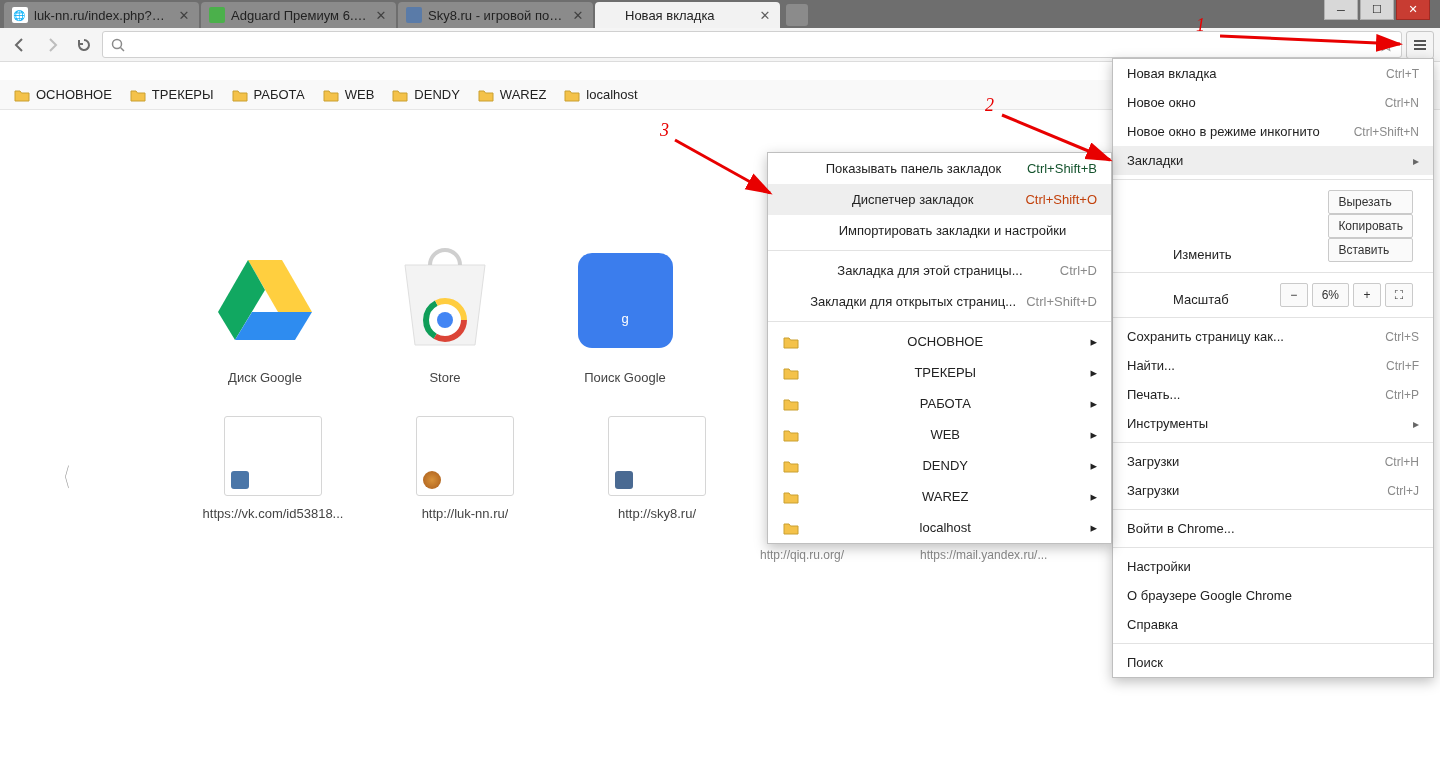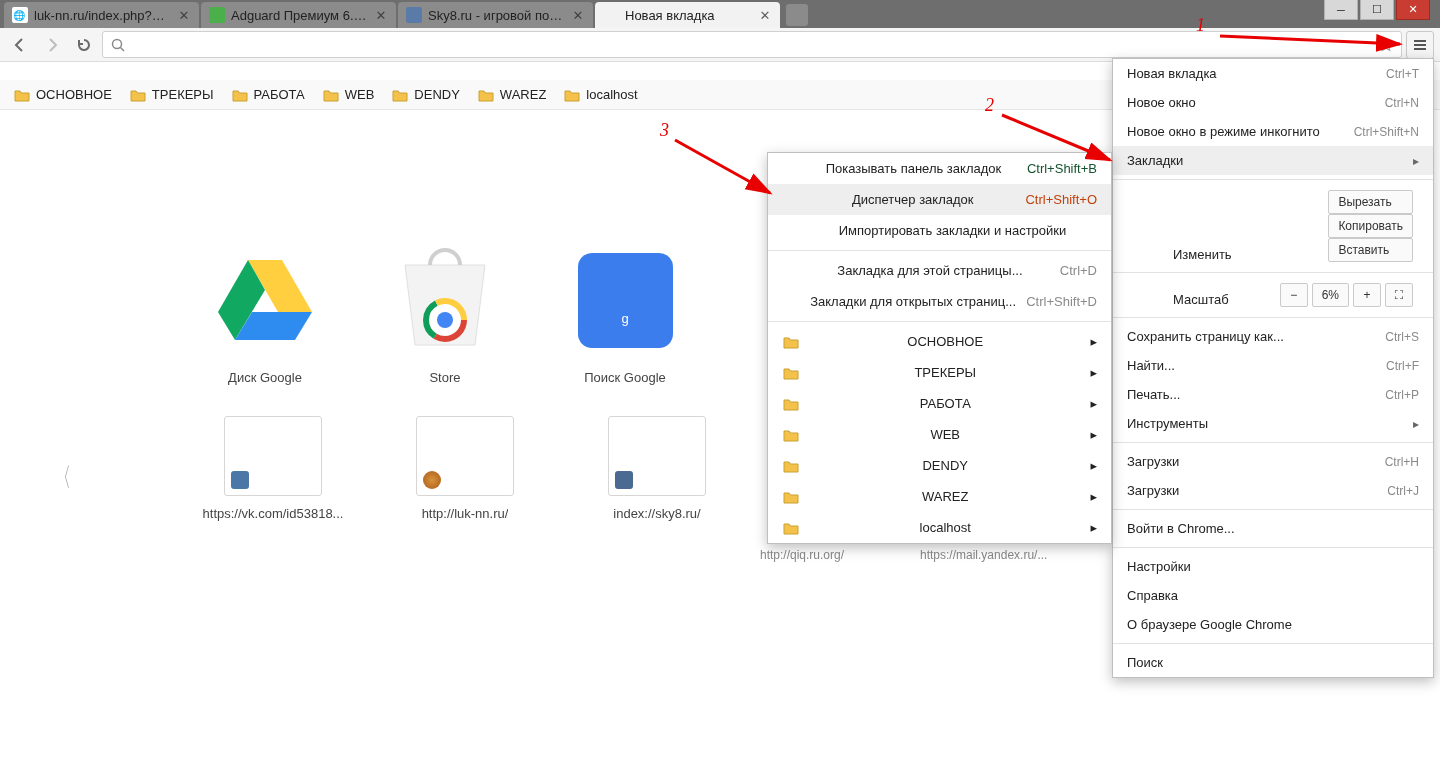--- a/index.html
+++ b/index.html
@@ -217,21 +217,21 @@
     <div class="tile">
       <div class="tile-mini">
           <div class="mini-icon" style="background:radial-gradient(circle,#d8923a,#a85a1a);border-radius:50%;"></div>
         </div>
       <div class="tile-label">http://luk-nn.ru/</div>
     </div>
     <div class="tile">
       <div class="tile-mini">
           <div class="mini-icon" style="background:#4a6a92;"></div>
         </div>
-      <div class="tile-label">index://sky8.ru/</div>
+      <div class="tile-label">http://sky8.ru/</div>
     </div>
   </div>
 
   <div style="position:absolute; left:760px; top:438px; color:#888; font-size:12px;">http://qiq.ru.org/</div>
   <div style="position:absolute; left:920px; top:438px; color:#888; font-size:12px;">https://mail.yandex.ru/...</div>
 </div>
 
 <div class="main-menu">
   <div class="menu-row">
       <span class="label">Новая вкладка</span>
@@ -296,24 +296,24 @@
     </div>
   <div class="menu-sep"></div>
   <div class="menu-row">
       <span class="label">Войти в Chrome...</span>
     </div>
   <div class="menu-sep"></div>
   <div class="menu-row">
       <span class="label">Настройки</span>
     </div>
   <div class="menu-row">
+      <span class="label">О браузере Google Chrome</span>
+    </div>
+  <div class="menu-row">
       <span class="label">Справка</span>
-    </div>
-  <div class="menu-row">
-      <span class="label">О браузере Google Chrome</span>
     </div>
   <div class="menu-sep"></div>
   <div class="menu-row">
       <span class="label">Поиск</span>
     </div>
 </div>
 
 <div class="sub-menu">
   <div class="sub-row">
       <span class="lead"></span>

